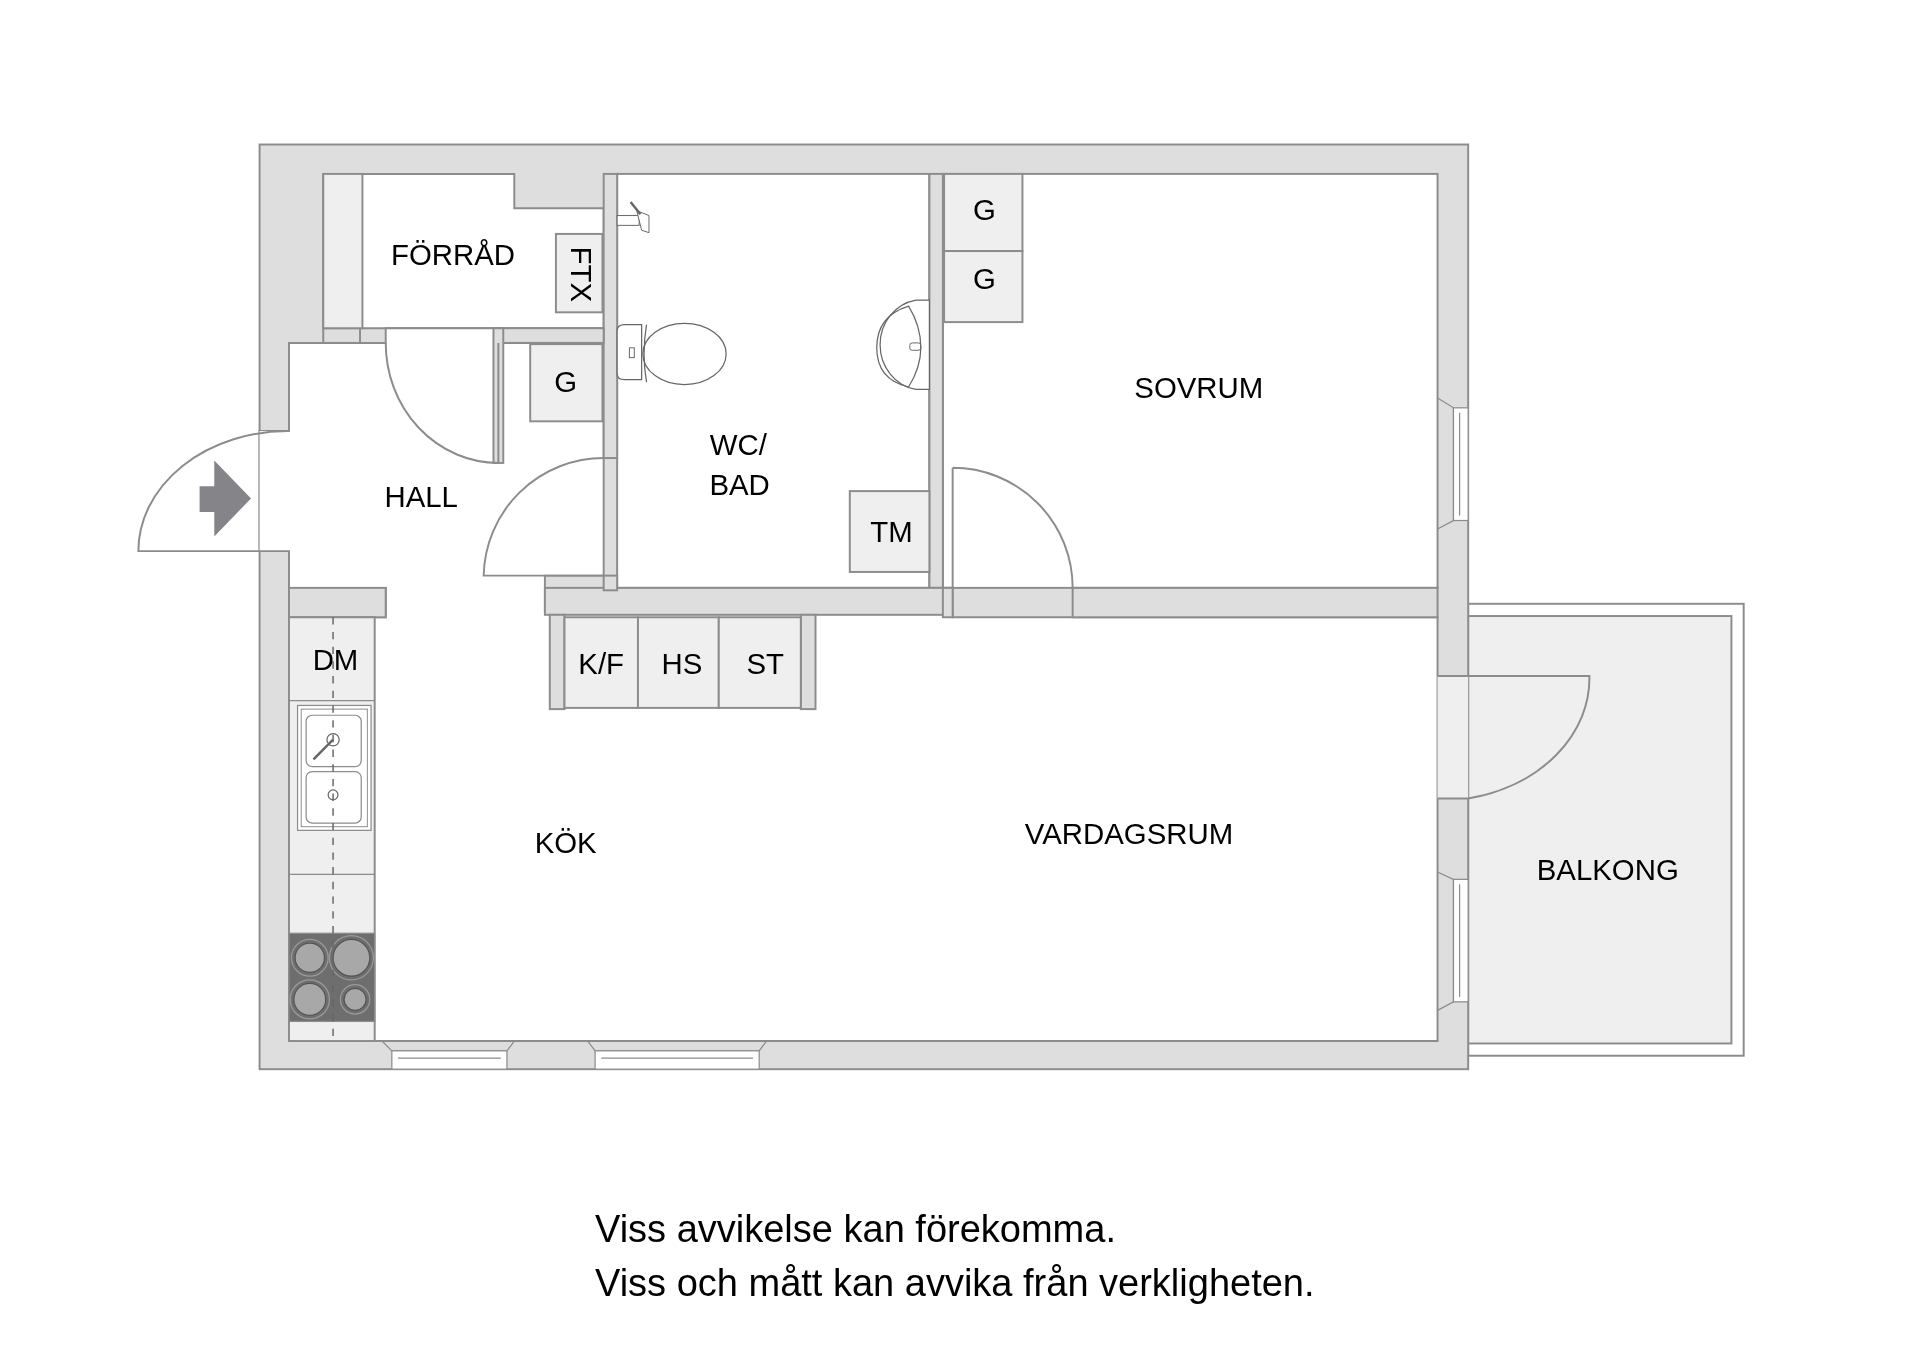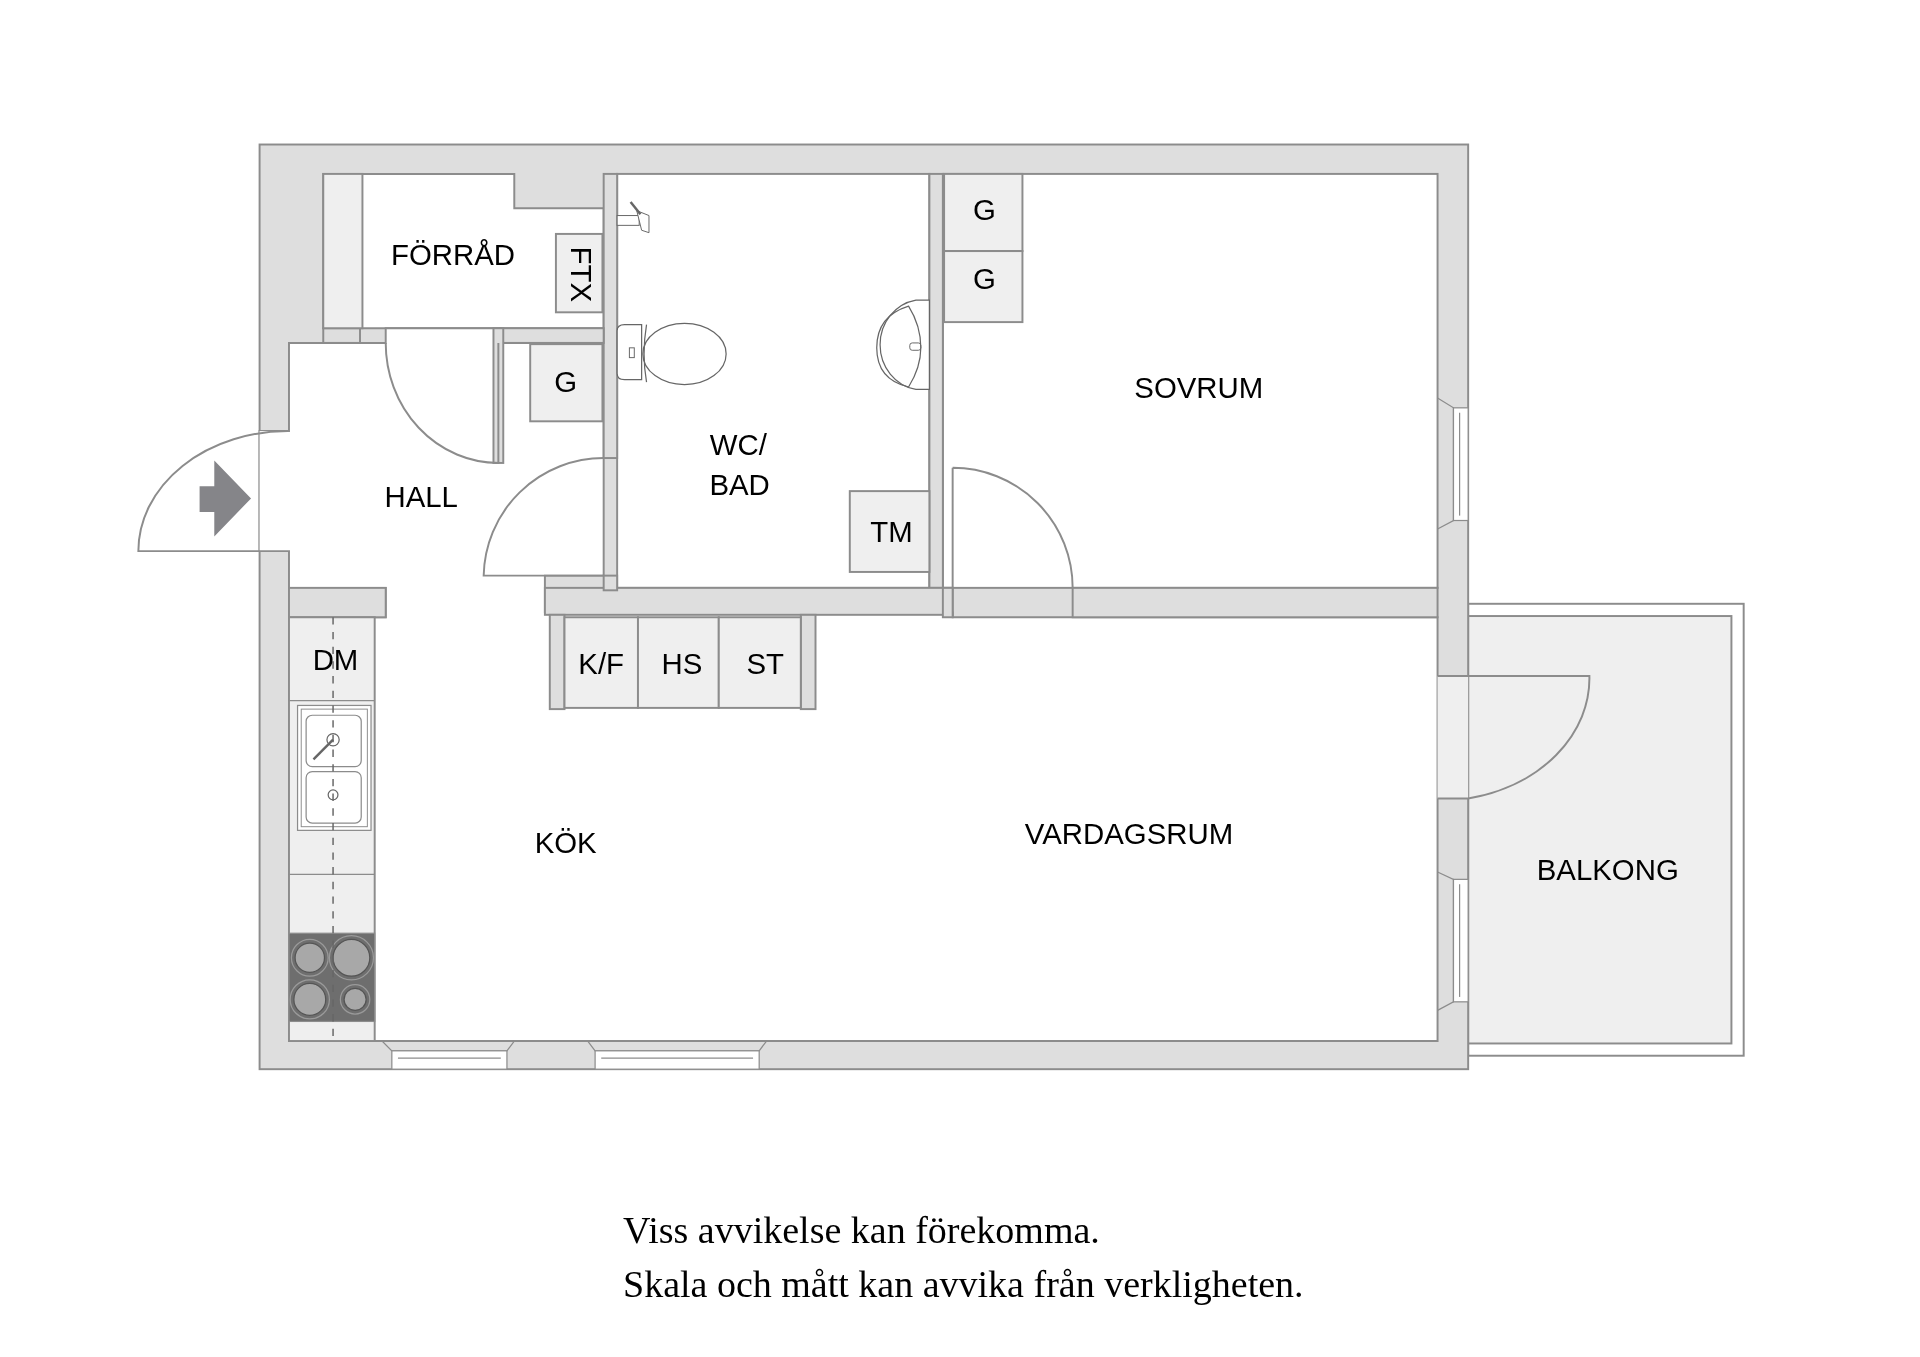--- a/index.html
+++ b/index.html
@@ -5,21 +5,21 @@
   html, body { margin: 0; padding: 0; background: #ffffff; }
   body { width: 1920px; height: 1357px; overflow: hidden; position: relative; font-family: "Liberation Sans", sans-serif; }
   #plan { position: absolute; left: 0; top: 0; width: 1920px; height: 1357px; }
   .wall { fill: #dedede; stroke: #8c8c8c; stroke-width: 1.6; }
   .room { fill: #ffffff; stroke: #8c8c8c; stroke-width: 1.6; }
   .cab { fill: #efefef; stroke: #8c8c8c; stroke-width: 1.6; }
   .line { fill: none; stroke: #8c8c8c; stroke-width: 1.6; }
   .thin { fill: none; stroke: #8c8c8c; stroke-width: 1; }
   .lbl { font-family: "Liberation Sans", sans-serif; font-size: 24px; fill: #000; text-anchor: middle; dominant-baseline: middle; }
   .lbl-sm { font-family: "Liberation Sans", sans-serif; font-size: 24px; fill: #000; text-anchor: middle; dominant-baseline: middle; }
-  .note { position: absolute; left: 623px; font-family: Liberation Serif, serif; font-size: 38px; color: #000; white-space: nowrap; }
+  .note { position: absolute; left: 595px; font-family: Liberation Sans, sans-serif; font-size: 38px; color: #000; white-space: nowrap; }
 </style>
 </head>
 <body>
 
 <svg id="plan" viewBox="0 0 1568 1108" xmlns="http://www.w3.org/2000/svg" preserveAspectRatio="none">
 
   <g>
     <rect x="1199" y="493" width="225" height="369" fill="#ffffff" stroke="#8c8c8c" stroke-width="1.6"></rect>
     <rect x="1199" y="503" width="215" height="349" fill="#efefef" stroke="#8c8c8c" stroke-width="1.6"></rect>
   </g>
@@ -161,13 +161,13 @@
   <text class="lbl-sm" x="804" y="173">G</text>
   <text class="lbl-sm" x="804" y="230">G</text>
   <text class="lbl-sm" x="728" y="436">TM</text>
   <text class="lbl-sm" x="274" y="541">DM</text>
   <text class="lbl-sm" x="491" y="544">K/F</text>
   <text class="lbl-sm" x="557" y="544">HS</text>
   <text class="lbl-sm" x="625" y="544">ST</text>
 </svg>
 
 <div class="note" style="top:1208px;">Viss avvikelse kan förekomma.</div>
-<div class="note" style="top:1262px;">Skala och mått kan avvika från verkligheten.</div>
+<div class="note" style="top:1262px;">Viss och mått kan avvika från verkligheten.</div>
 
 </body></html>

